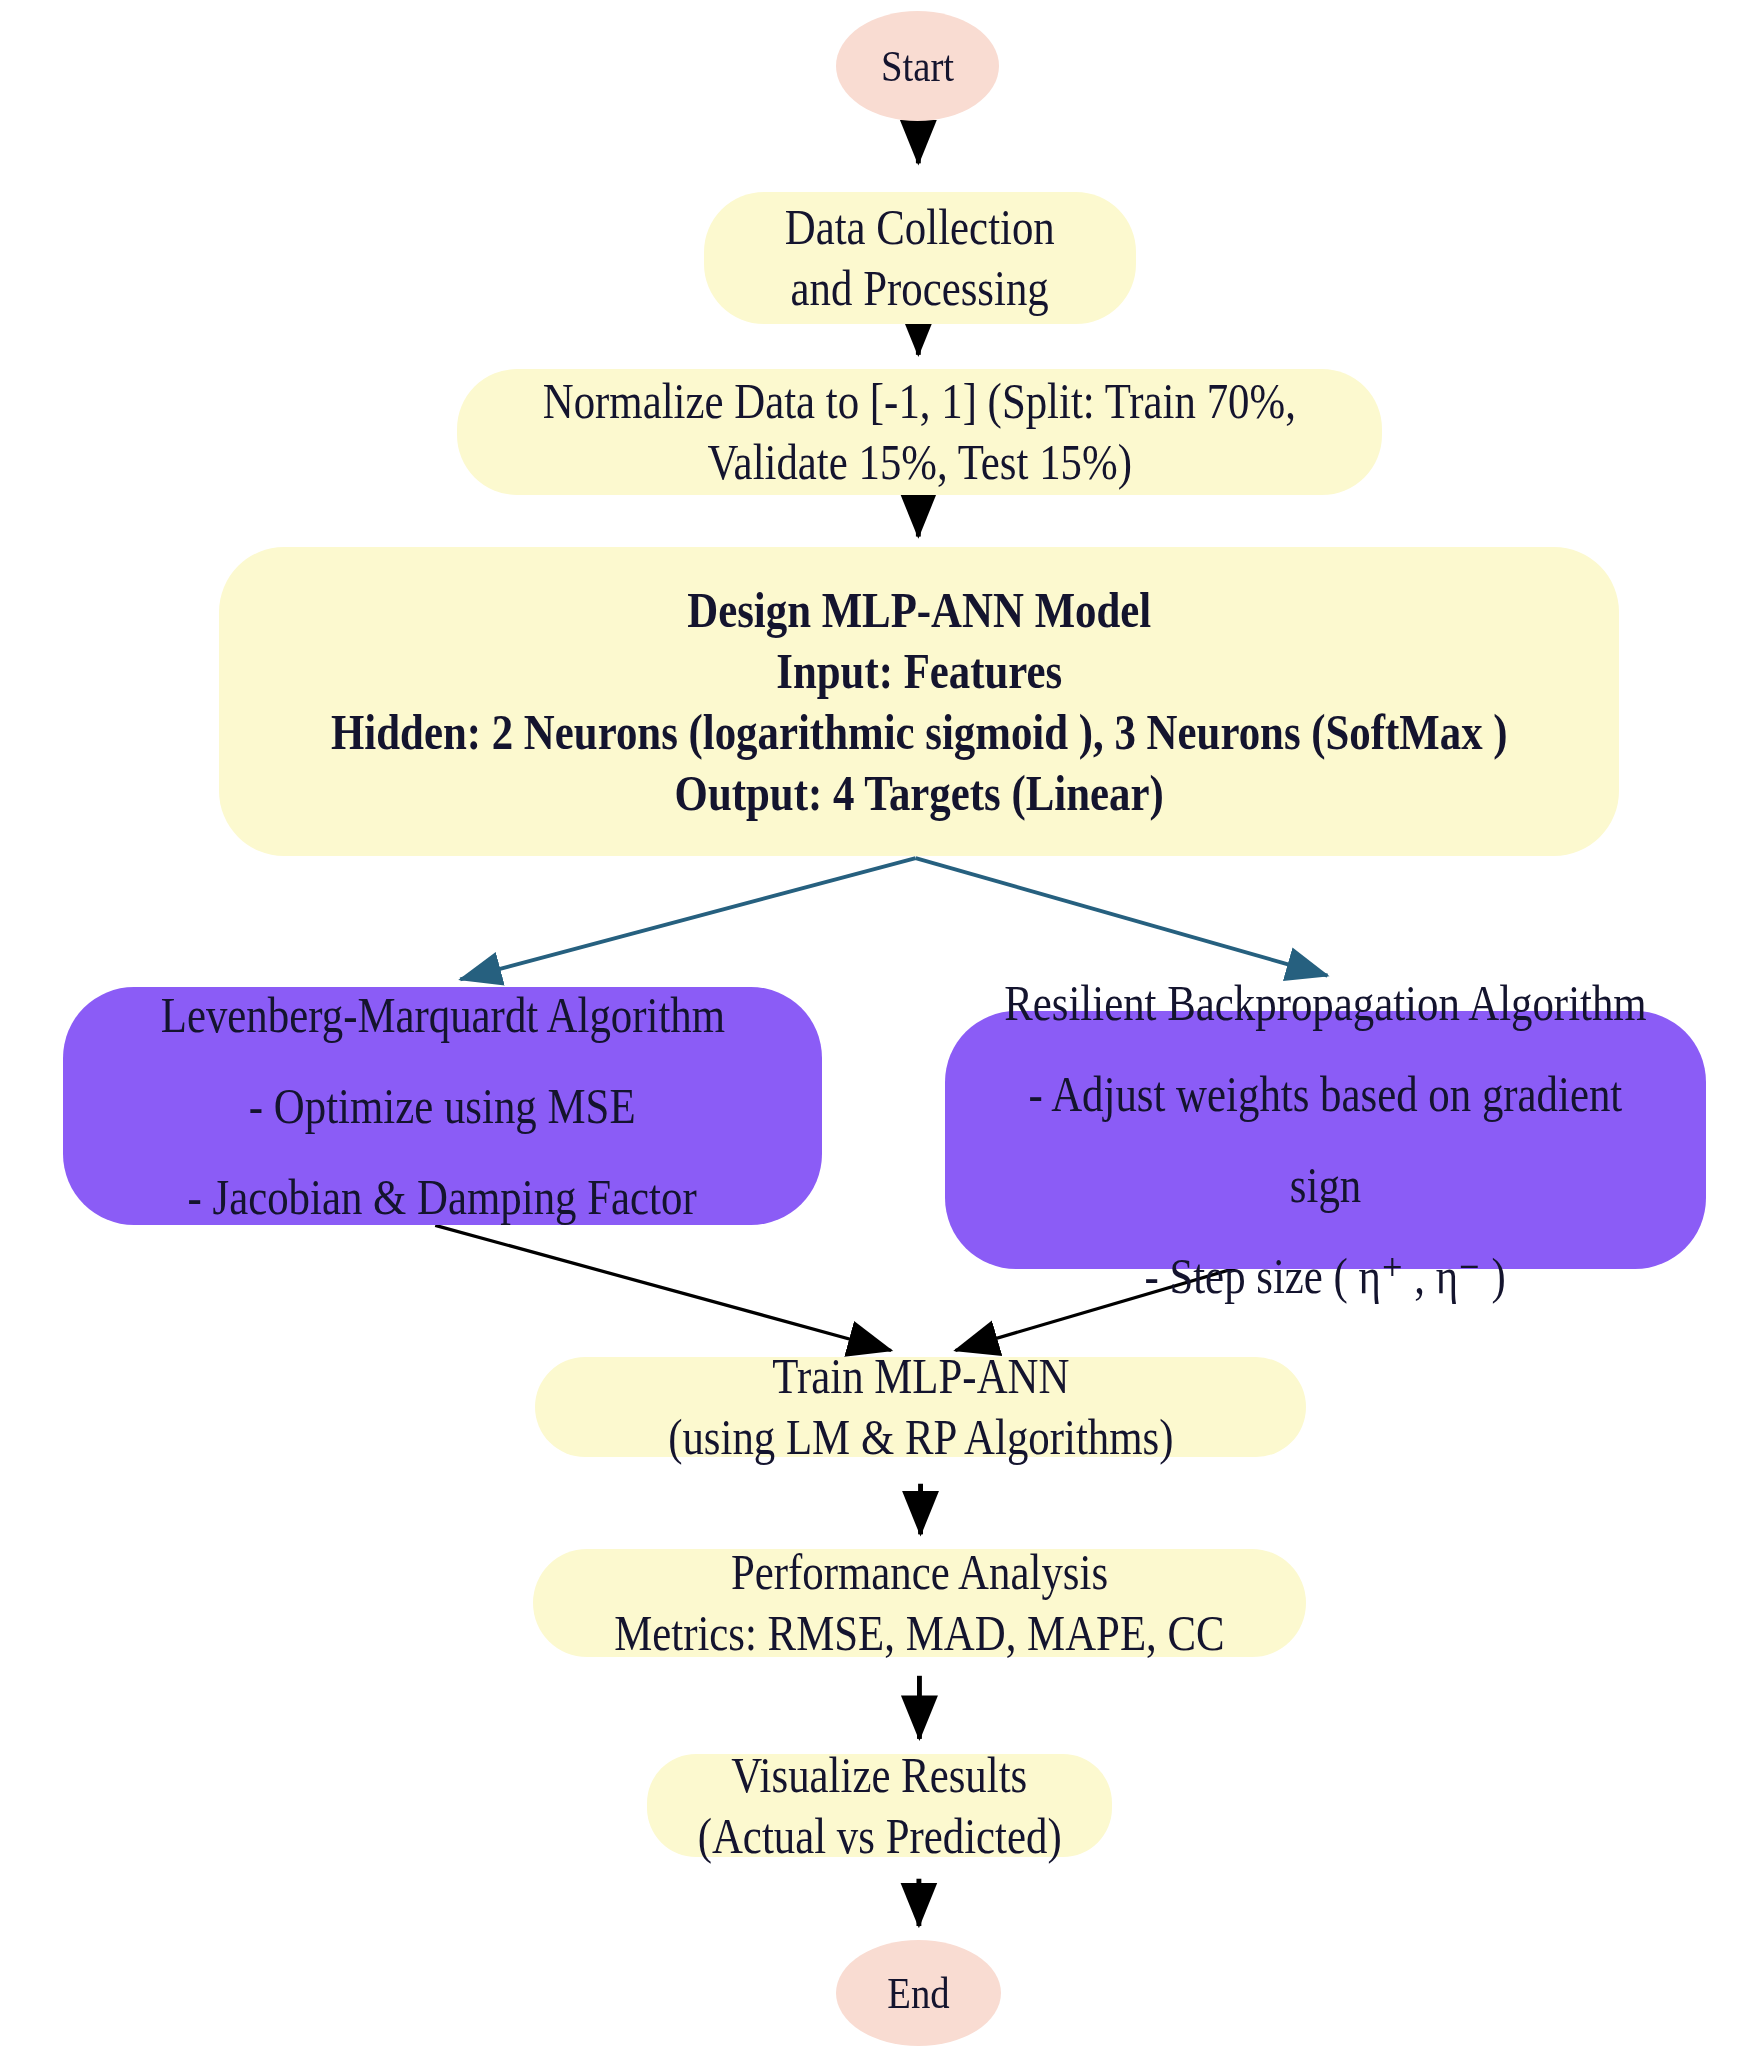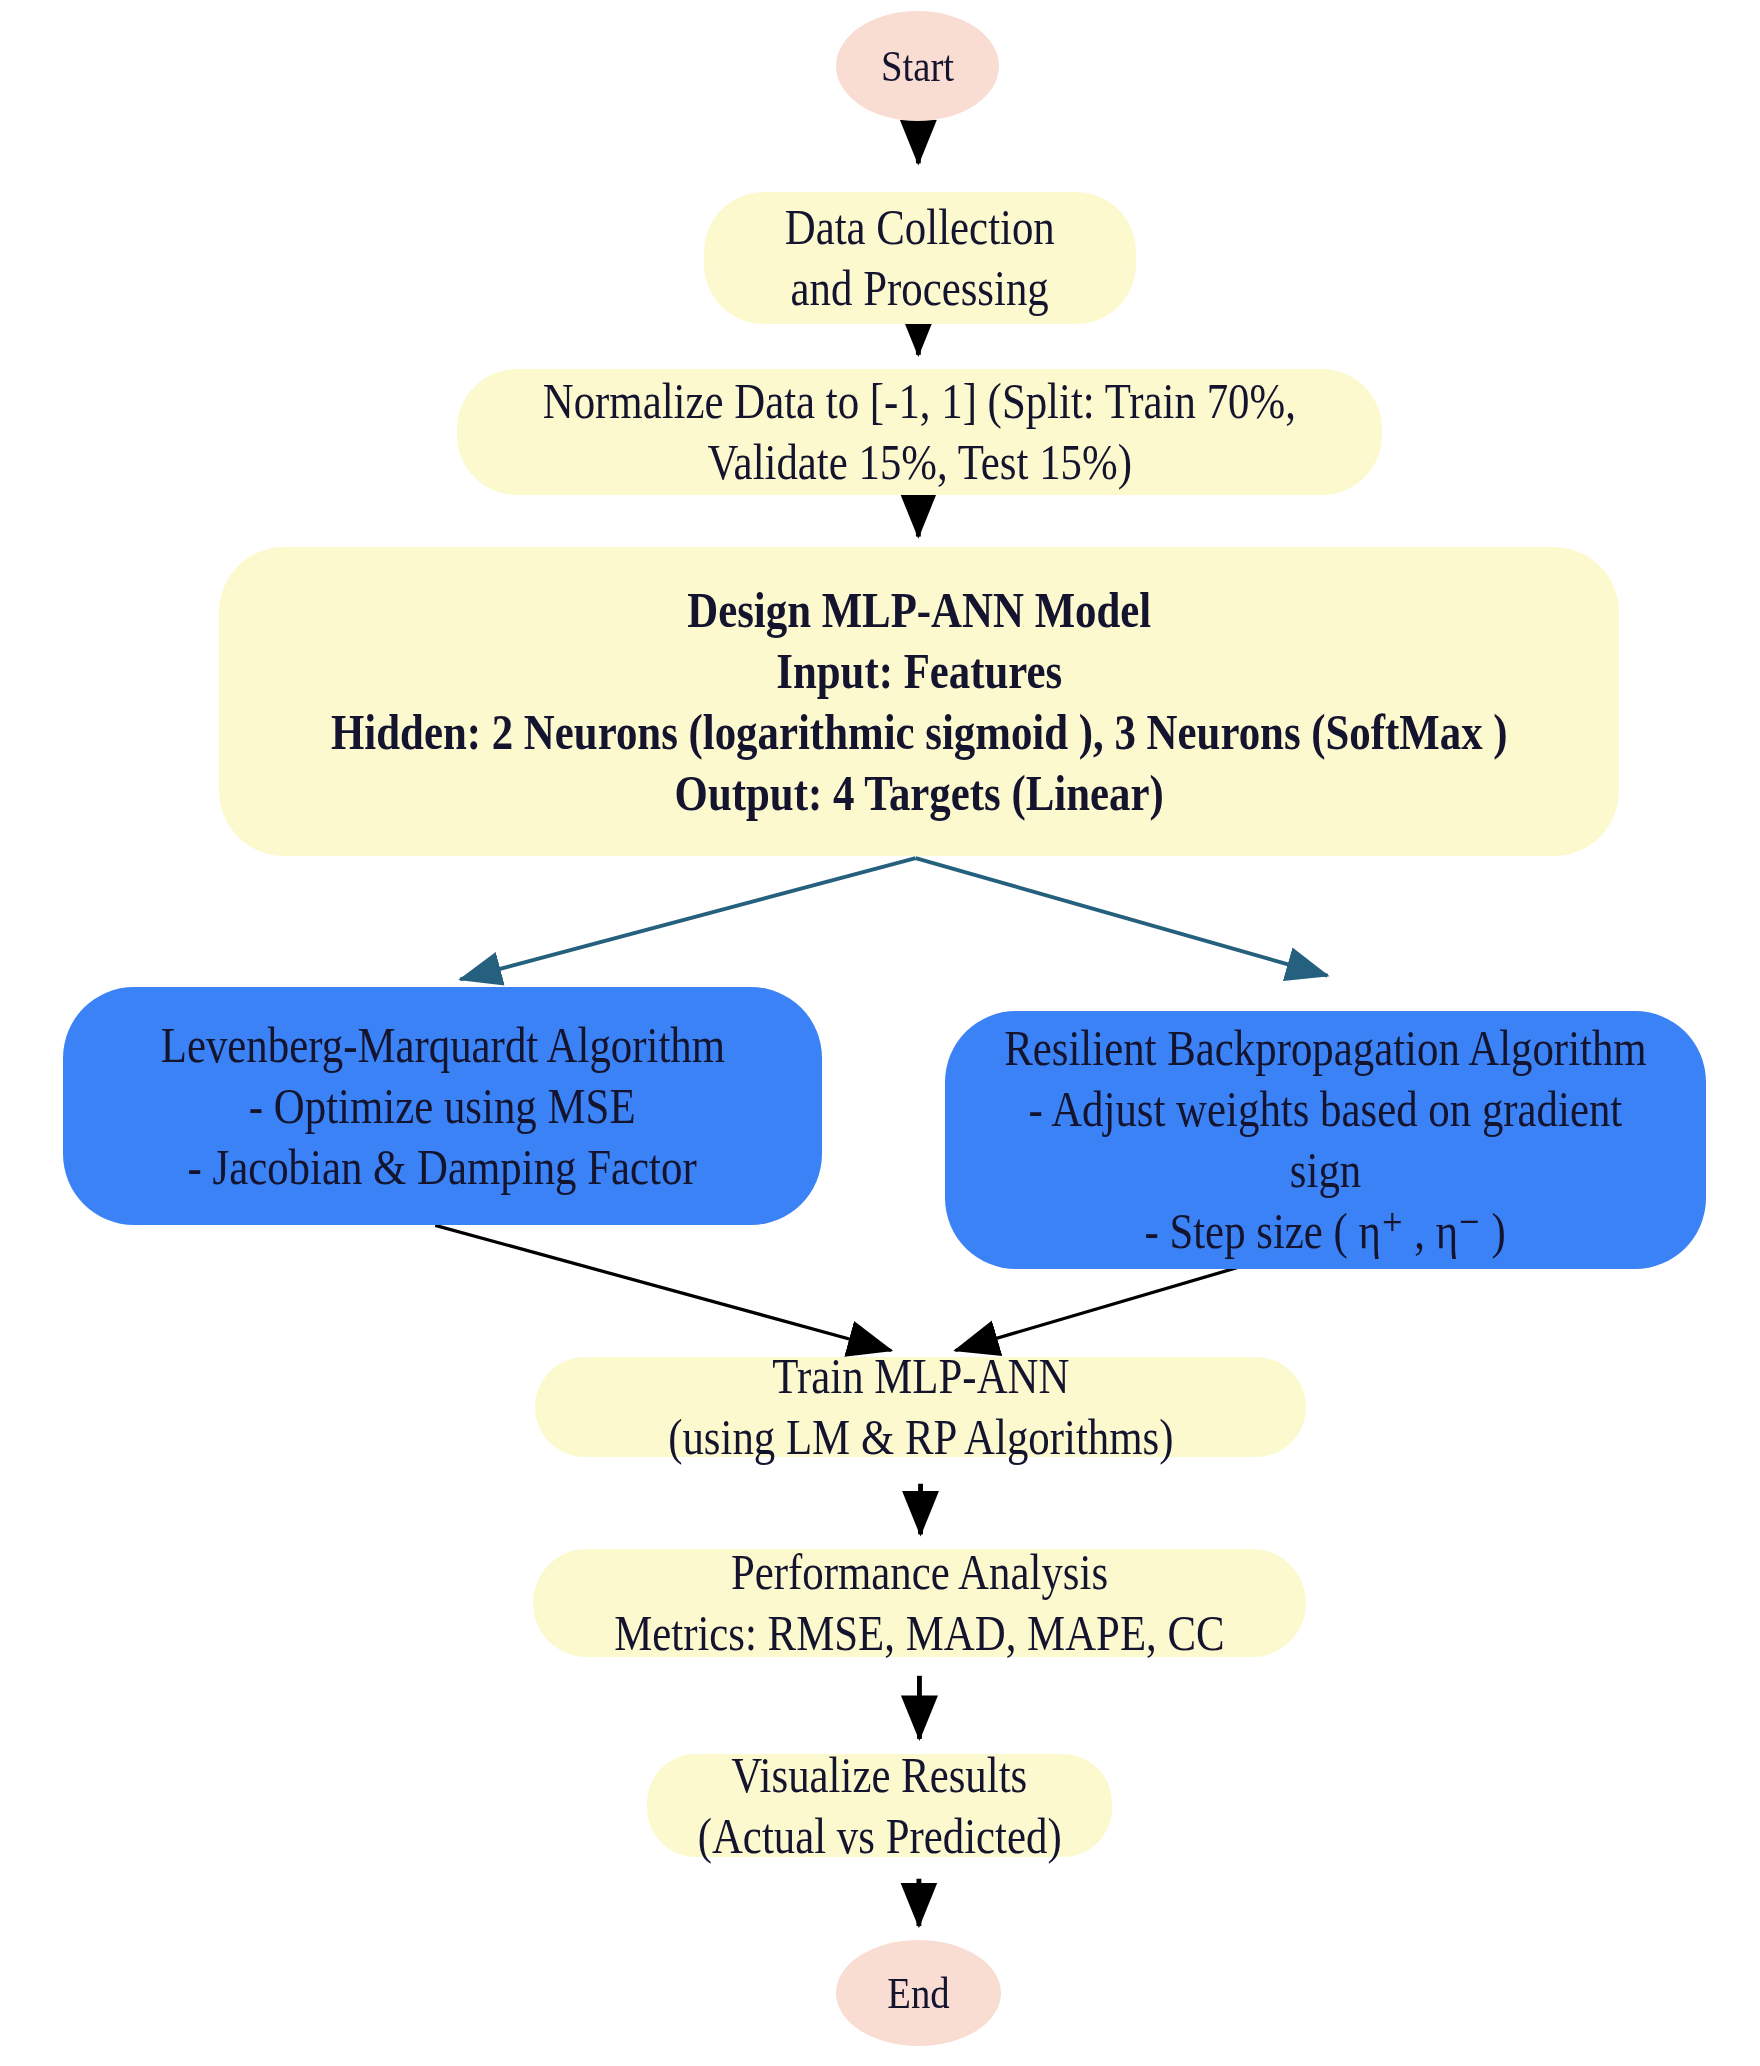--- a/index.html
+++ b/index.html
@@ -13,21 +13,21 @@
     padding-left:10px;
   }
   .node{
     position:absolute;
     display:flex;flex-direction:column;
     justify-content:center;align-items:center;
     text-align:center;
     box-sizing:border-box;
   }
   .yellow{background:#FCF9CF;}
-  .green{background:#3b82f6;}
+  .green{background:#8b5cf6;gap:30px;}
   .pink{background:#F9DCD2;border-radius:50%;}
   .ln{
     display:block;
     font-size:51px;
     line-height:61px;
     white-space:nowrap;
     transform:scaleX(0.84);
     transform-origin:50% 50%;
   }
   .ellipse-label{

